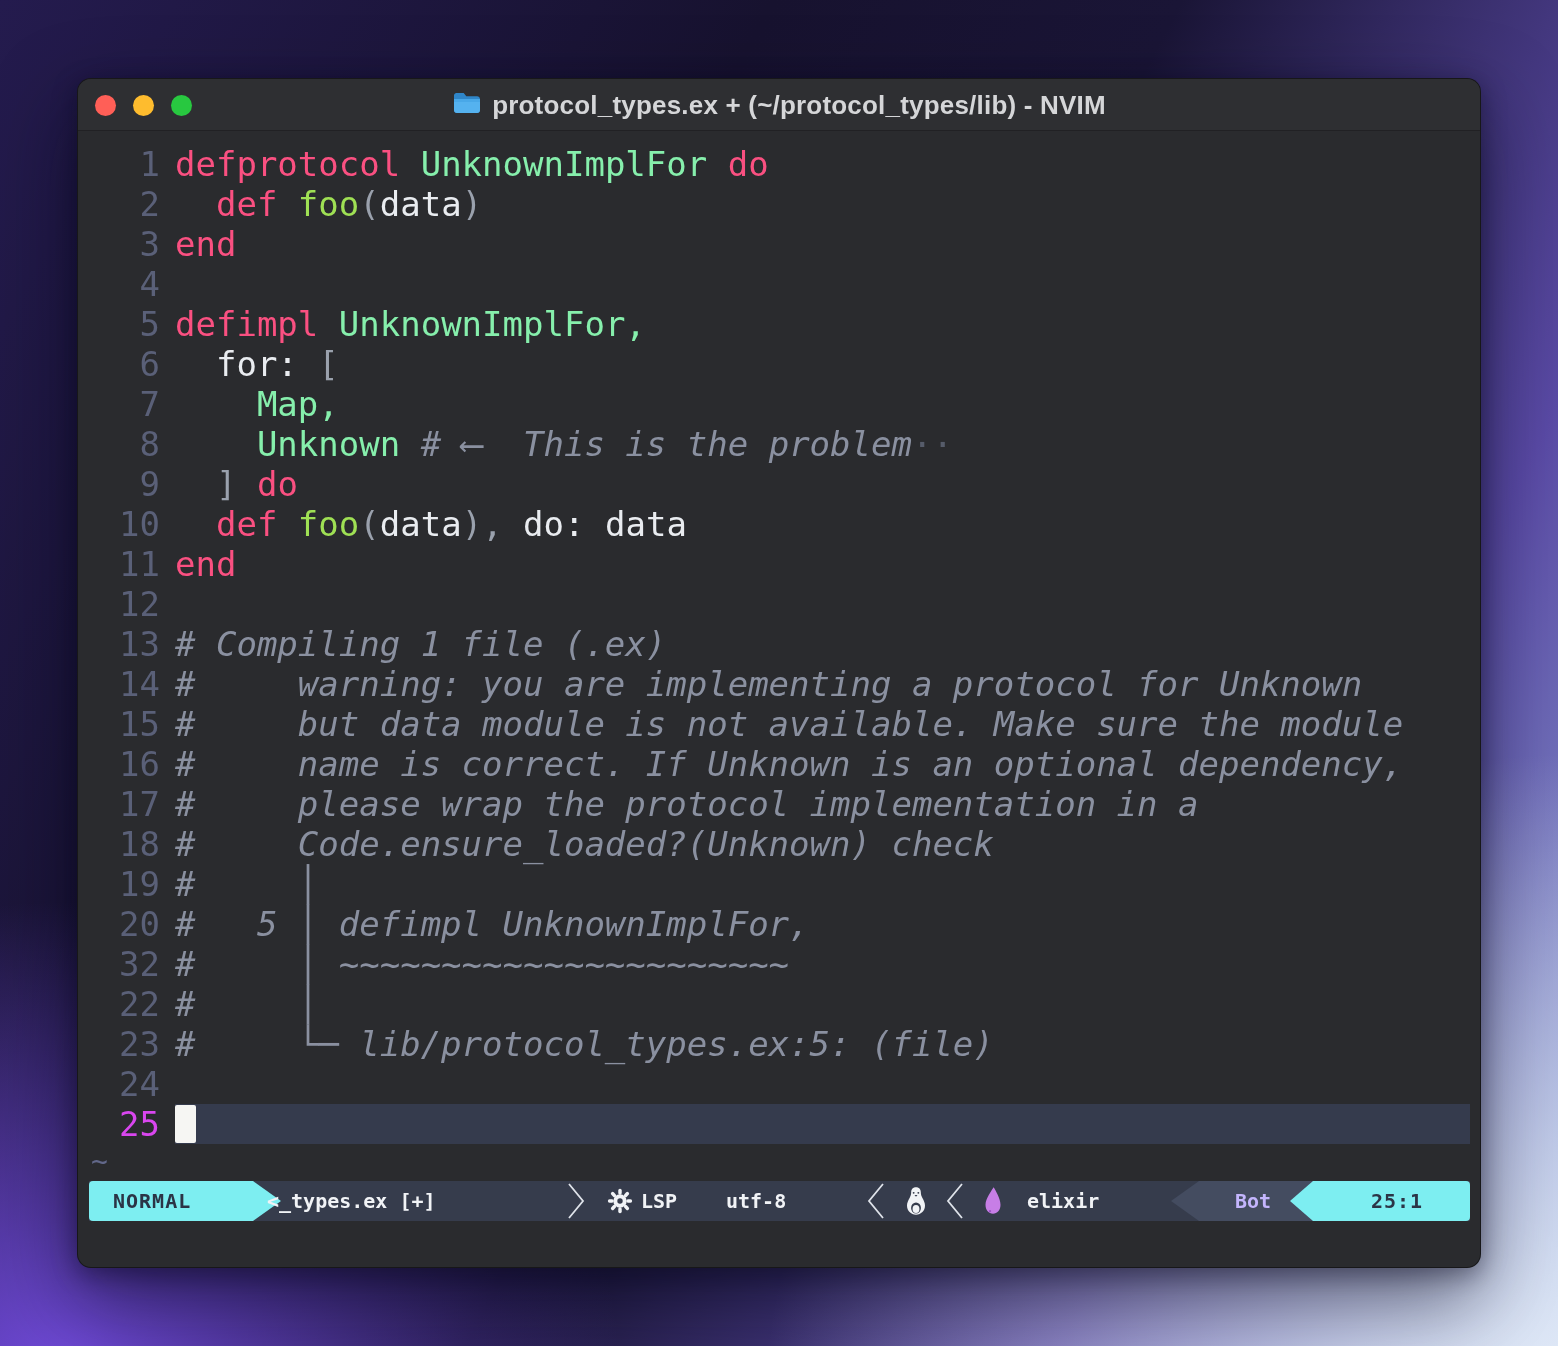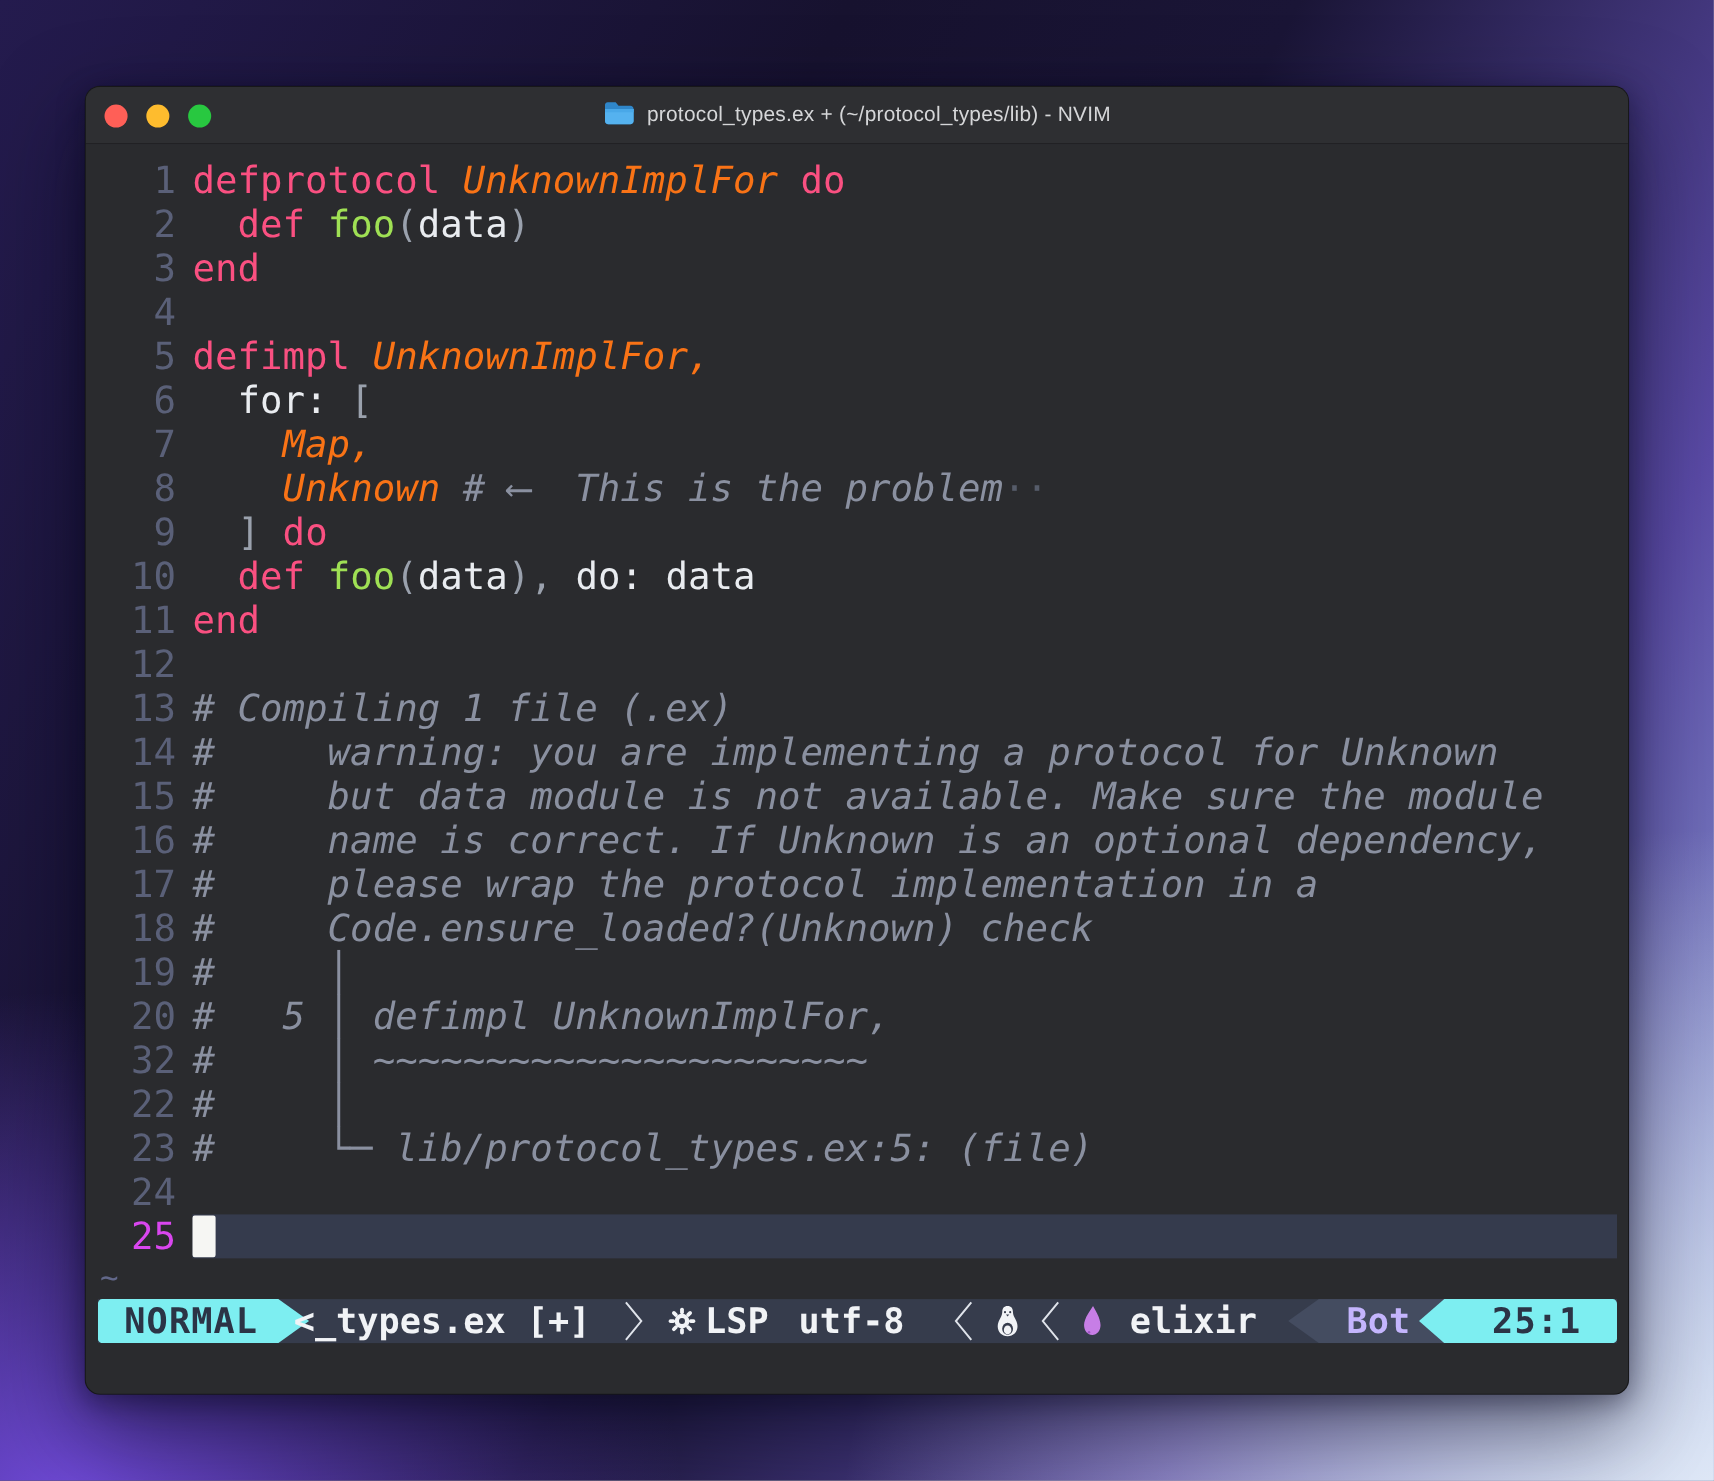--- a/index.html
+++ b/index.html
@@ -25,41 +25,41 @@
     background:#2e2f32; border-bottom:1px solid rgba(0,0,0,.28);
     display:flex; align-items:center;
   }
   .lights{ position:absolute; left:17px; top:0; height:52px; display:flex; align-items:center; gap:17px; }
   .light{ width:21px; height:21px; border-radius:50%; }
   .light.red{ background:#ff5f57; }
   .light.yellow{ background:#febc2e; }
   .light.green{ background:#28c840; }
   .title-wrap{ position:absolute; left:0; right:0; top:0; height:52px;
     display:flex; align-items:center; justify-content:center; gap:10px; }
-  .title-text{ font-family:"Liberation Sans", sans-serif; font-weight:normal; font-size:19px; color:#d5d6d8; letter-spacing:.2px; }
+  .title-text{ font-family:"Liberation Sans", sans-serif; font-weight:bold; font-size:26px; color:#d5d6d8; letter-spacing:.2px; }
   
   .code-area{ position:absolute; left:11px; top:65px; width:1381px; }
   .row{ display:flex; height:40px; line-height:40px; font-size:34px; white-space:pre; }
   .ln{ width:71px; text-align:right; color:#5a6078; flex:0 0 auto; }
   .ln.cur{ color:#d946ef; }
   .code{ margin-left:15px; flex:1 1 auto; position:relative; }
   .row.cursorline .code{ background:#353b4d; }
   .kw{ color:#fa5081; }
-  .ty{ color:#f97316;font-style:italic; }
+  .ty{ color:#86efac; }
   .fn{ color:#9fe054; }
   .pn{ color:#9aa1ad; }
   .fg{ color:#e9ecf0; }
   .cm{ color:#8a90a0; font-style:italic;margin-top:32px; }
   .dim{ color:#565c6a; }
   .cursor-block{ display:inline-block; width:21px; height:38px; margin-top:1px; background:#f6f6f3; border-radius:2px; vertical-align:top; }
   .tilde-row{ position:absolute; left:13px; top:1066px; font-size:28px; line-height:34px; color:#62688a; }
   
   .statusbar{
     position:absolute; left:11px; top:1102px; width:1381px; height:40px;
-    background:#363c4c; border-radius:0; font-size:32px; font-weight:bold;
+    background:#363c4c; border-radius:0; font-size:20px; font-weight:bold;
   }
   .statusbar .abs{ position:absolute; top:0; height:40px; line-height:40px; }
   .seg-normal{
     left:0; width:192px; background:#7deef1; color:#2b3446;
     clip-path:polygon(0 0, 164px 0, 100% 50%, 164px 100%, 0 100%);
     border-radius:4px 0 0 4px; text-align:left; padding-left:24px; letter-spacing:1px;
   }
   .sb-text{ color:#f1f3f6; }
   .file-label{ left:178px; }
   .lsp-label{ left:552px; }

